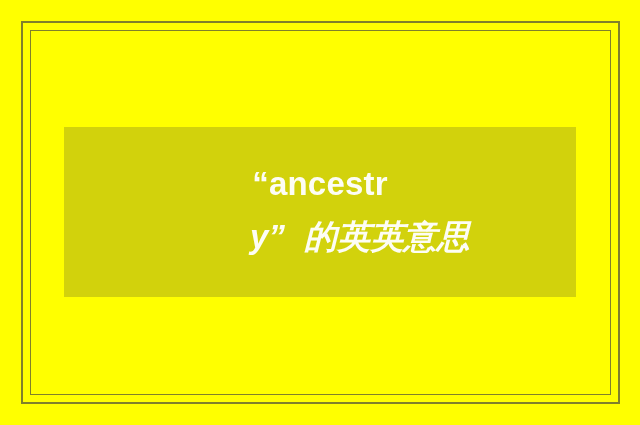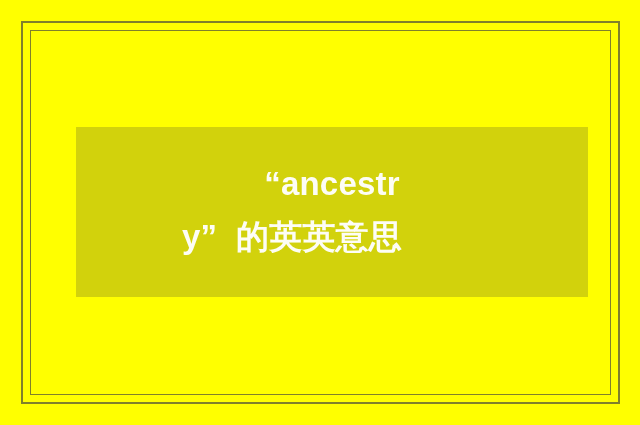--- a/index.html
+++ b/index.html
@@ -42,21 +42,21 @@
     right: 29px;
     bottom: 30px;
     border: 1px solid #80802b;
     box-sizing: border-box;
     pointer-events: none;
   }
 
   
   .title-panel {
     position: absolute;
-    left: 76px;
+    left: 64px;
     top: 127px;
     width: 512px;
     height: 170px;
     background: #d2d20c;
     box-sizing: border-box;
     display: flex;
     flex-direction: column;
     align-items: center;
     justify-content: center;
     overflow: hidden;
@@ -74,21 +74,21 @@
     margin: 0;
     padding: 0;
     transform: translateY(-2px);
   }
 
   .title-line {
     display: block;
     white-space: pre;
   }
   .title-line.line-1 { text-align: center; }
-  .title-line.line-2 { text-align: left; }
+  .title-line.line-2 { text-align: right; font-style: italic; }
 </style>
 </head>
 <body>
 
 <div class="canvas">
 
   <div class="frame-outer"></div>
   <div class="frame-inner"></div>
 
   <div class="title-panel">

